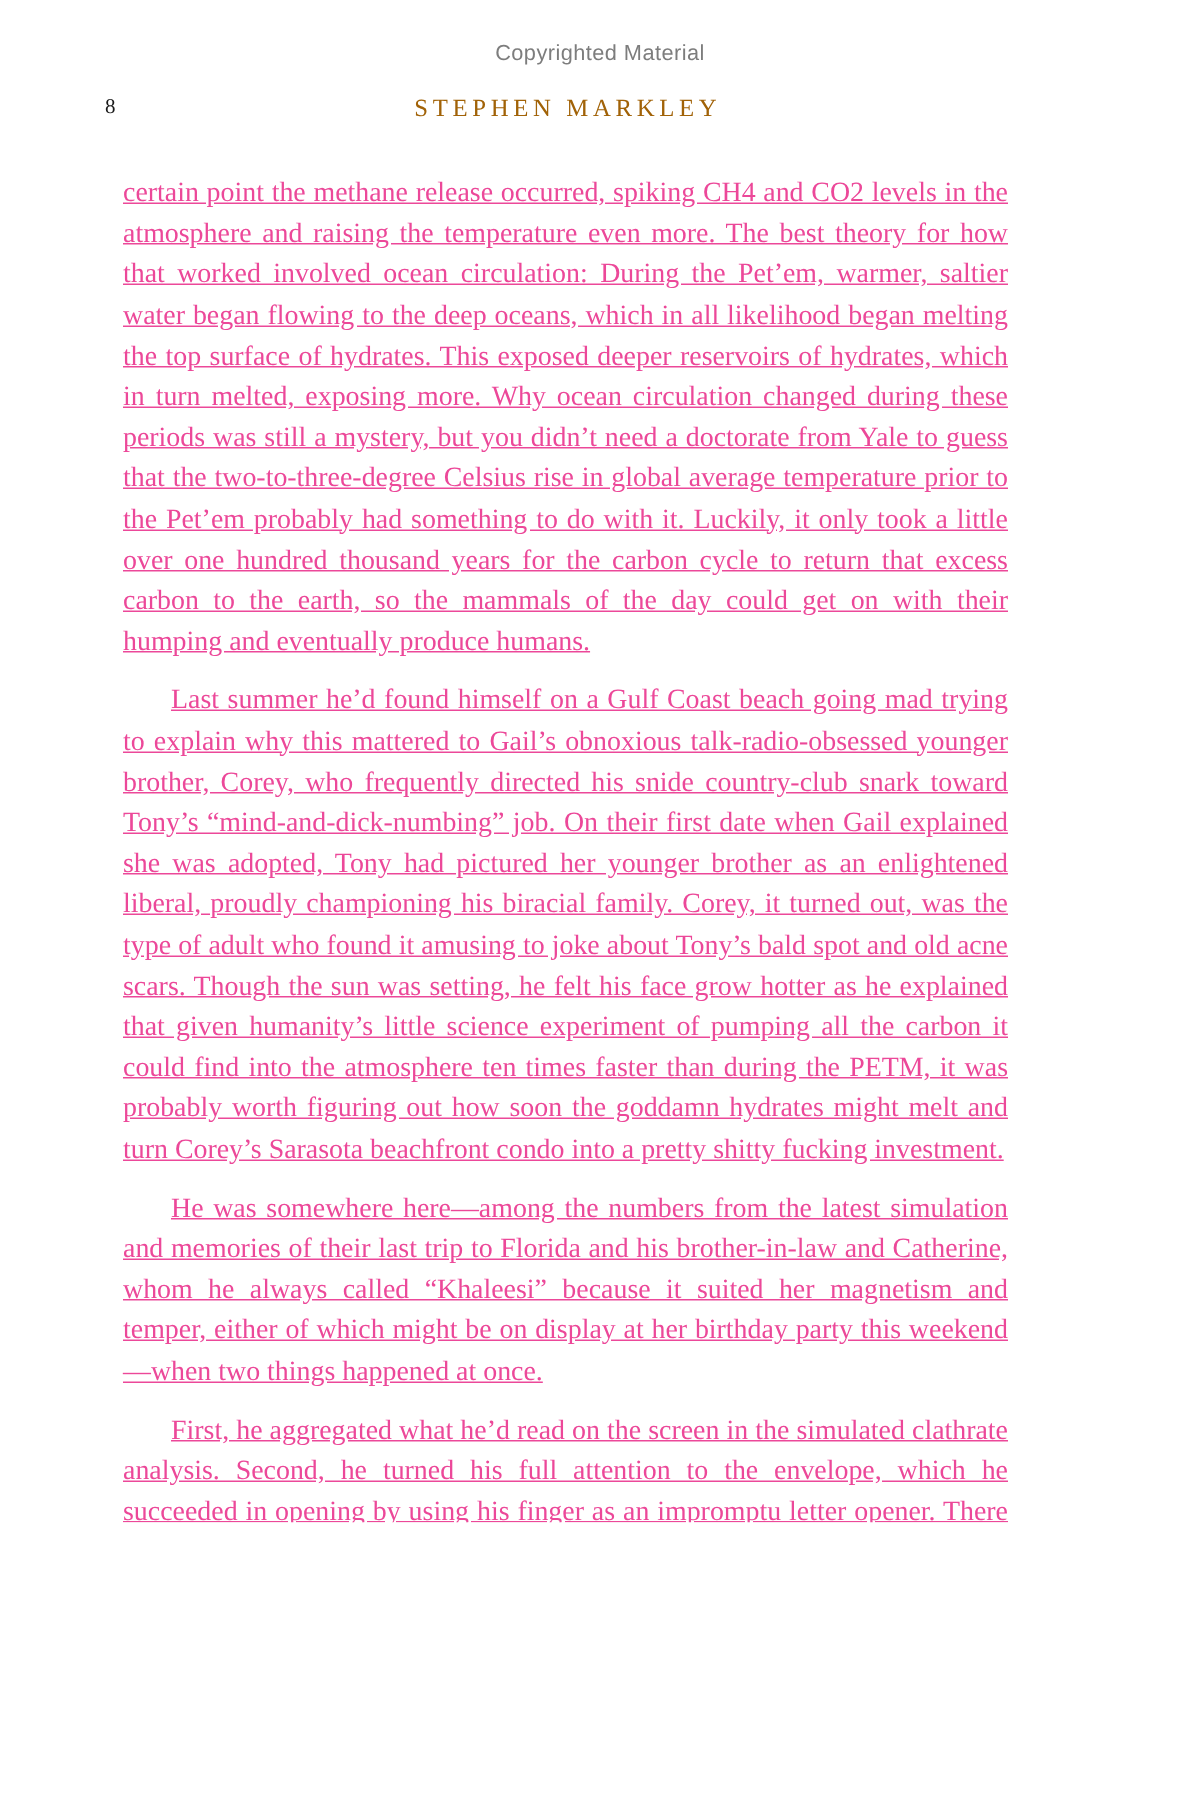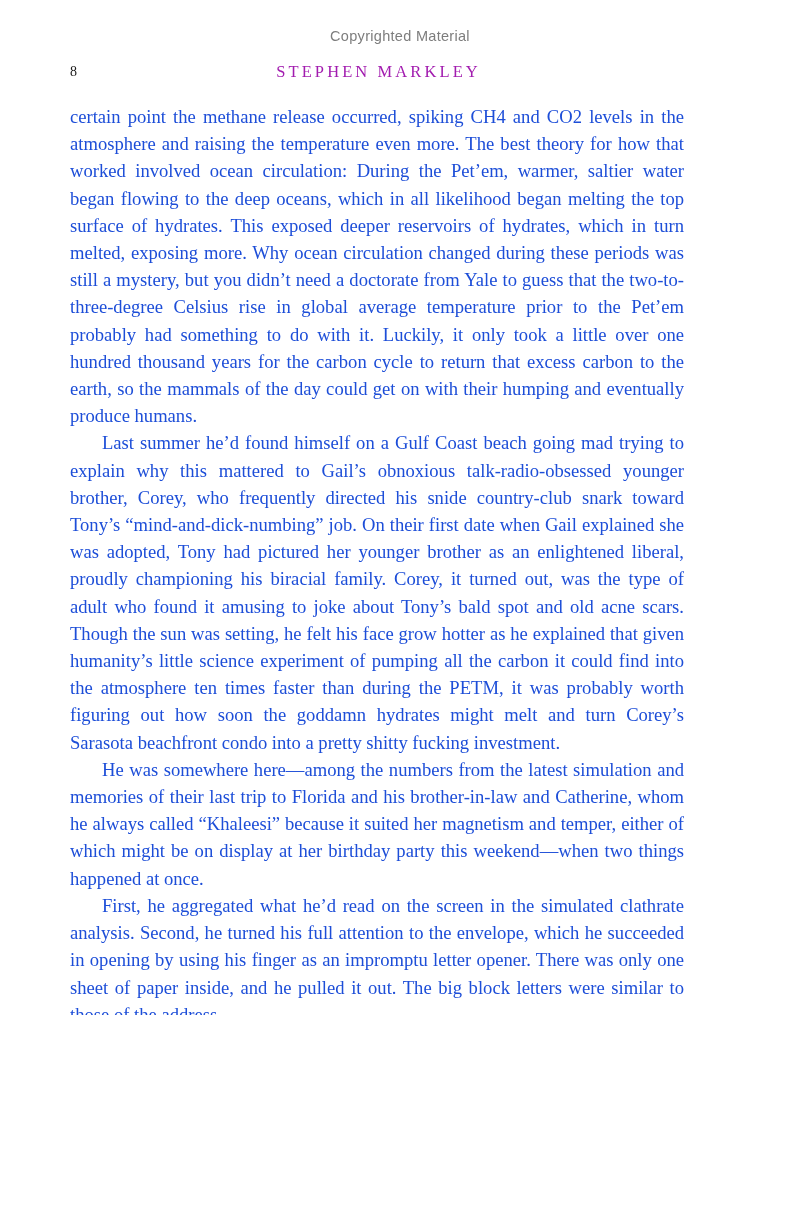--- a/index.html
+++ b/index.html
@@ -44,40 +44,41 @@
     color: #1a1a1a;
   }
   .running-title {
     position: absolute;
     left: 0;
     right: 0;
     text-align: center;
     font-family: "Liberation Serif", serif;
     font-size: 16.5px;
     letter-spacing: 3.1px;
-    color: #a21caf;
+    color: #a16207;
     text-indent: 3.1px;
   }
 
   .textblock {
     position: absolute;
     top: 103px;
     left: 70px;
     width: 614px;
   }
   .textblock p {
-    margin: 0;
+    margin: 12px;
     font-family: "Liberation Serif", serif;
     font-size: 18.6px;
     line-height: 27.2px;
-    color: #1d4ed8;
+    color: #ec4899;
     text-align: justify;
     text-justify: inter-word;
     -webkit-hyphens: none;
     hyphens: none;
+    text-decoration: underline;
   }
   .textblock p.indent {
     text-indent: 32px;
   }
   .textblock p em {
     font-style: italic;
   }
 </style>
 </head>
 <body>

